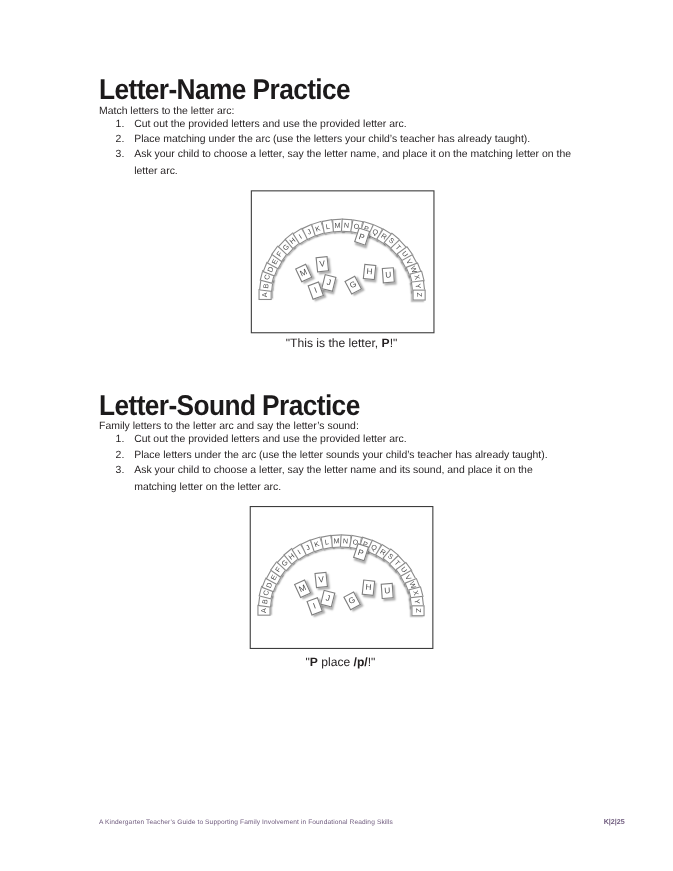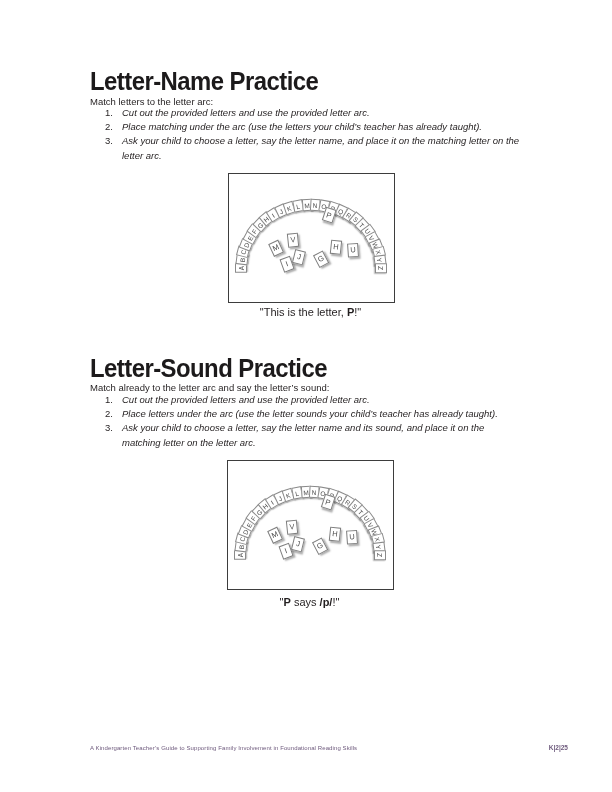--- a/index.html
+++ b/index.html
@@ -33,21 +33,21 @@
     line-height:14.2px;
   }
   .step{display:flex;}
   .step-num{
     width:23px;
     text-align:right;
     padding-right:9px;
     flex:0 0 auto;
     box-sizing:content-box;
   }
-  .step-txt{flex:1 1 auto;max-width:408px;font-style:italic;}
+  .step-txt{flex:1 1 auto;max-width:408px;}
   .figure{
     width:165px;height:128px;
     border:1px solid #3d3d3d;
     background:#ffffff;
   }
   .tile{
     position:absolute;
     background:#ffffff;
     border:1px solid #8a8a8a;
     color:#4c4c4c;
@@ -147,21 +147,21 @@
       <div class="tile loose-tile" style="left: 92px; top: 85px; transform: translate(-50%, -50%) rotate(-28deg);">G</div>
       <div class="tile loose-tile" style="left: 107px; top: 73px; transform: translate(-50%, -50%) rotate(6deg);">H</div>
       <div class="tile loose-tile" style="left: 124px; top: 76px; transform: translate(-50%, -50%) rotate(-4deg);">U</div>
       <div class="tile loose-tile placed-tile" style="left: 100px; top: 41px; transform: translate(-50%, -50%) rotate(18deg);">P</div>
     </div>
 
   <div class="abs caption" style="left:228px;top:306px;"><span>"This is the letter, </span><b>P</b><span>!"</span></div>
 
   <h1 class="abs section-title" style="left:90px;top:338px;">Letter-Sound Practice</h1>
 
-  <p class="abs intro" style="left:90px;top:371px;">Match already to the letter arc and say the letter’s sound:</p>
+  <p class="abs intro" style="left:90px;top:371px;">Family letters to the letter arc and say the letter’s sound:</p>
 
   <div class="abs steps" style="left:90px;top:393px;">
     <div class="step">
       <span class="step-num">1.</span>
       <span class="step-txt">Cut out the provided letters and use the provided letter arc.</span>
     </div>
     <div class="step">
       <span class="step-num">2.</span>
       <span class="step-txt">Place letters under the arc (use the letter sounds your child’s teacher has already taught).</span>
     </div>
@@ -201,18 +201,18 @@
       <div class="tile loose-tile" style="left: 47px; top: 74px; transform: translate(-50%, -50%) rotate(-25deg);">M</div>
       <div class="tile loose-tile" style="left: 64px; top: 66px; transform: translate(-50%, -50%) rotate(-6deg);">V</div>
       <div class="tile loose-tile" style="left: 58px; top: 90px; transform: translate(-50%, -50%) rotate(-20deg);">I</div>
       <div class="tile loose-tile" style="left: 70px; top: 83px; transform: translate(-50%, -50%) rotate(14deg);">J</div>
       <div class="tile loose-tile" style="left: 92px; top: 85px; transform: translate(-50%, -50%) rotate(-28deg);">G</div>
       <div class="tile loose-tile" style="left: 107px; top: 73px; transform: translate(-50%, -50%) rotate(6deg);">H</div>
       <div class="tile loose-tile" style="left: 124px; top: 76px; transform: translate(-50%, -50%) rotate(-4deg);">U</div>
       <div class="tile loose-tile placed-tile" style="left: 100px; top: 41px; transform: translate(-50%, -50%) rotate(18deg);">P</div>
     </div>
 
-  <div class="abs caption" style="left:227px;top:596px;"><span>"</span><b>P</b><span> says </span><b>/p/</b><span>!"</span></div>
+  <div class="abs caption" style="left:227px;top:596px;"><span>"</span><b>P</b><span> place </span><b>/p/</b><span>!"</span></div>
 
   <div class="abs footer-left" style="left:90px;top:745px;">A Kindergarten Teacher’s Guide to Supporting Family Involvement in Foundational Reading Skills</div>
   <div class="abs footer-right" style="right:44px;top:744px;">K|2|25</div>
 
 </div>
 
 </body></html>

